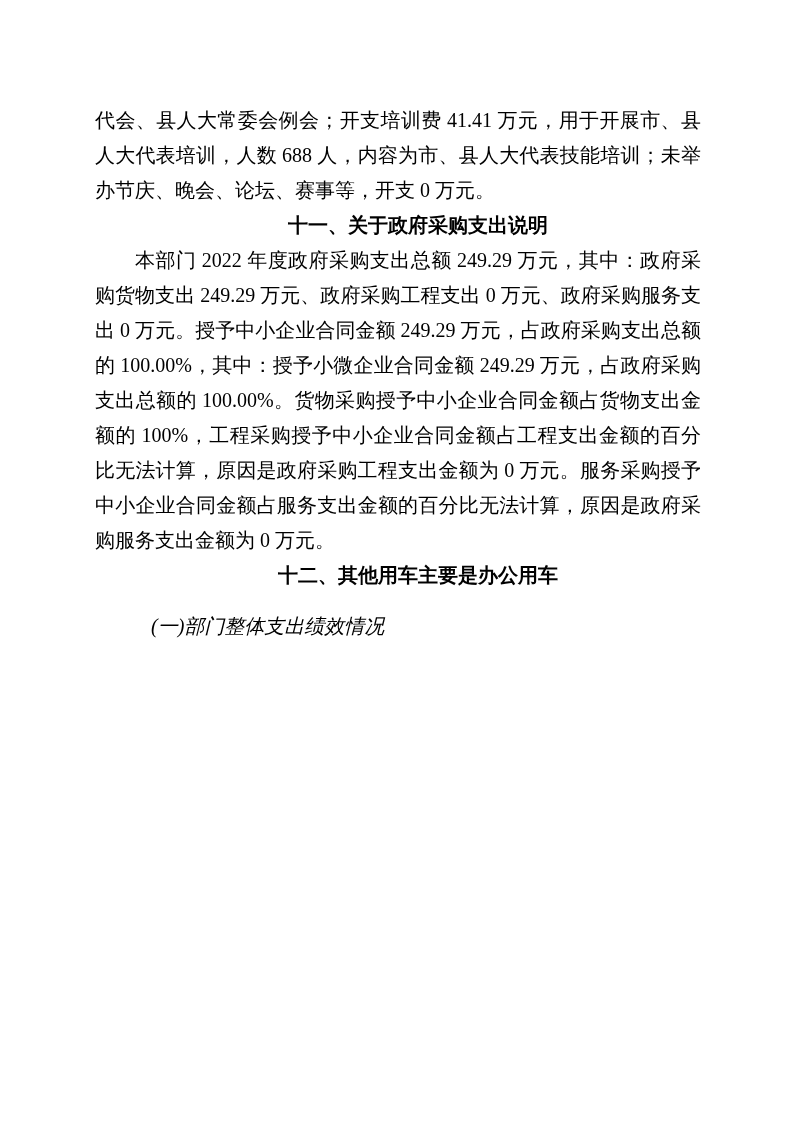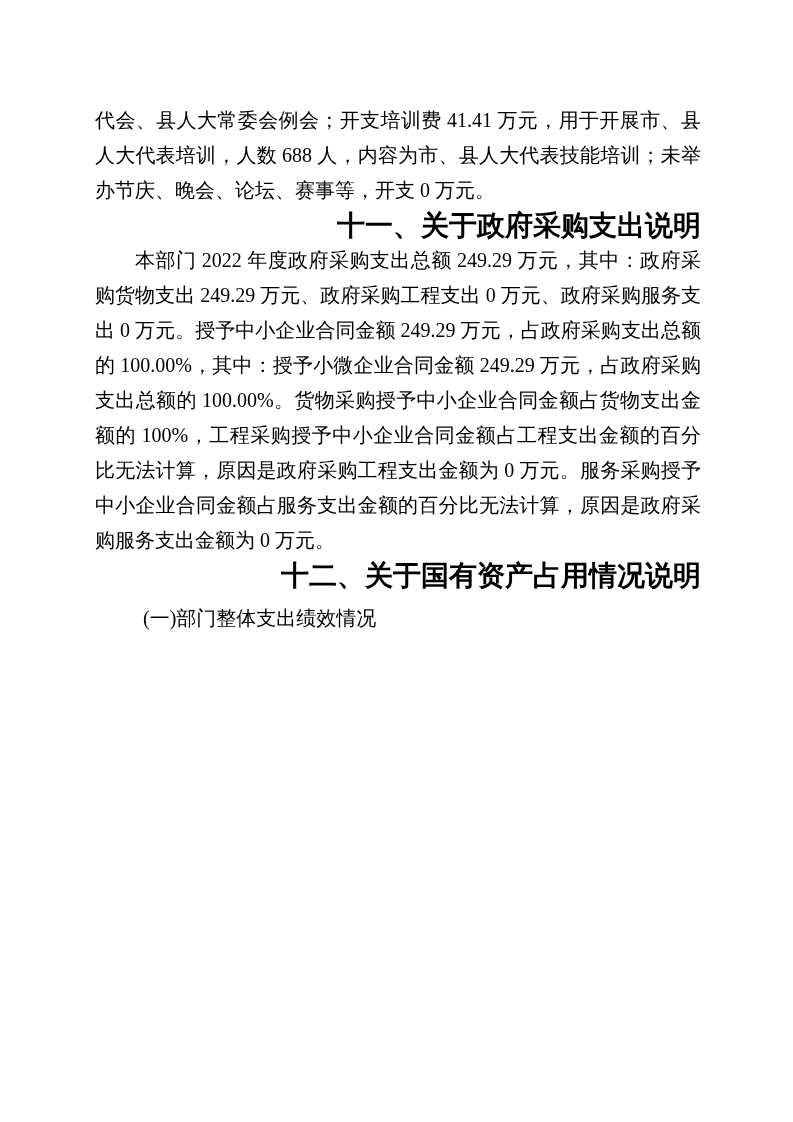--- a/index.html
+++ b/index.html
@@ -25,45 +25,46 @@
     margin: 0;
     text-align: justify;
     text-indent: 2em;
     word-break: break-all;
   }
   .para.continued {
     text-indent: 0;
   }
   .heading {
     margin: 0;
-    font-size: 28px;
+    font-size: 20px;
     line-height: 35px;
     font-weight: bold;
     text-indent: 2em;
     font-family: "Liberation Sans", "DejaVu Sans", sans-serif;
-    text-align: right;
+    text-align: center;
   }
   .subheading {
-    margin: 8px;
+    margin: 16px;
     text-indent: 2em;
     font-weight: normal;
     text-align: left;
+    font-style: italic;
   }
 </style>
 </head>
 <body>
 
 <div class="page">
 
   <p class="para continued">代会、县人大常委会例会；开支培训费 41.41 万元，用于开展市、县人大代表培训，人数 688 人，内容为市、县人大代表技能培训；未举办节庆、晚会、论坛、赛事等，开支 0 万元。</p>
 
   <h2 class="heading">十一、关于政府采购支出说明</h2>
 
   <p class="para">本部门 2022 年度政府采购支出总额 249.29 万元，其中：政府采购货物支出 249.29 万元、政府采购工程支出 0 万元、政府采购服务支出 0 万元。授予中小企业合同金额 249.29 万元，占政府采购支出总额的 100.00%，其中：授予小微企业合同金额 249.29 万元，占政府采购支出总额的 100.00%。货物采购授予中小企业合同金额占货物支出金额的 100%，工程采购授予中小企业合同金额占工程支出金额的百分比无法计算，原因是政府采购工程支出金额为 0 万元。服务采购授予中小企业合同金额占服务支出金额的百分比无法计算，原因是政府采购服务支出金额为 0 万元。</p>
 
-  <h2 class="heading">十二、关于国有资产占用情况说明</h2>
+  <h2 class="heading">十二、其他用车主要是办公用车</h2>
 
 
 
   <p class="para subheading">(一)部门整体支出绩效情况</p>
 
 
 </div>
 
 </body></html>

